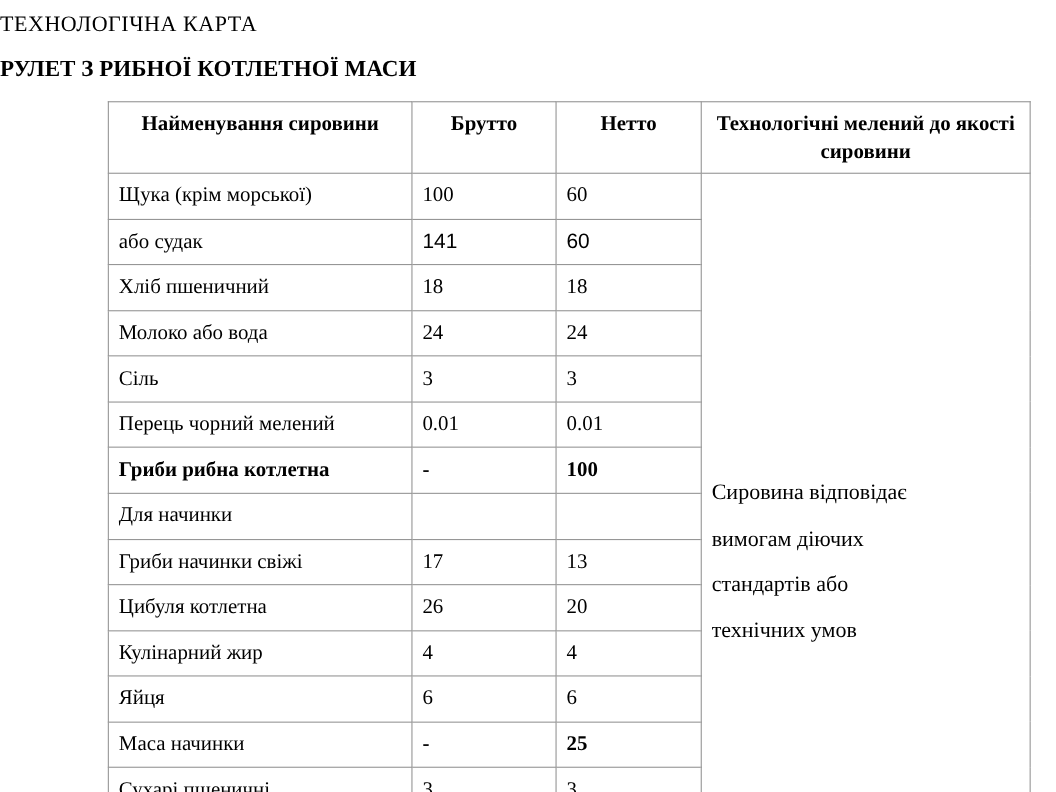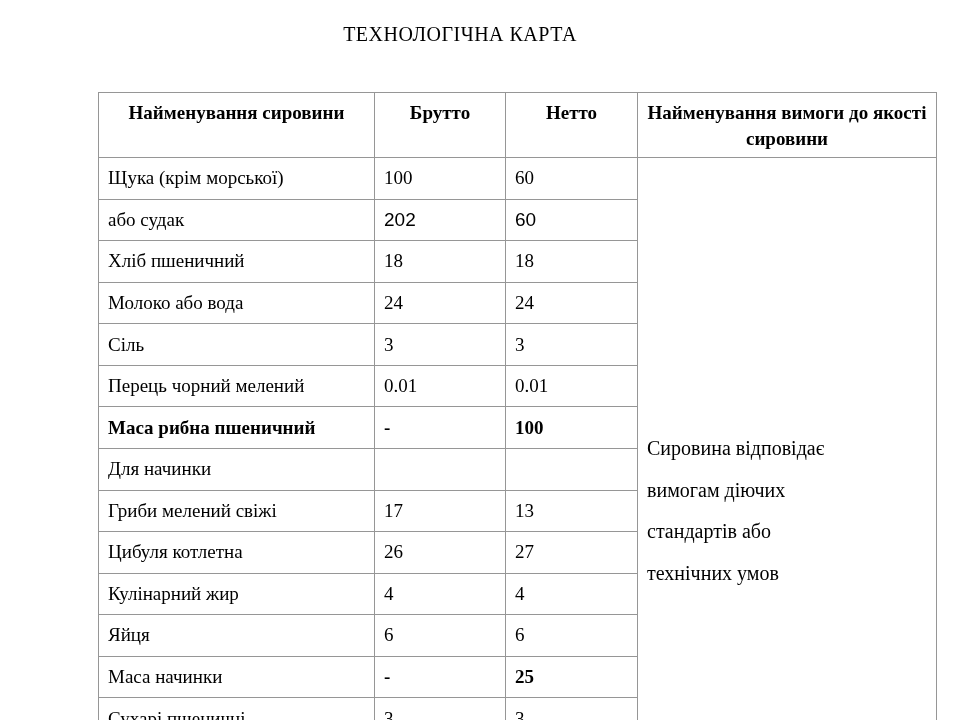--- a/index.html
+++ b/index.html
@@ -11,23 +11,22 @@
     height: 720px;
     overflow: hidden;
     background: #ffffff;
     color: #000000;
     font-family: "Liberation Serif", "DejaVu Serif", serif;
     position: relative;
   }
   .heading {
     position: absolute;
     left: 0;
-    top: 12px;
+    top: 0;
     width: 920px;
-    text-align: center;
   }
   .doc-title {
     margin-top: 11px;
     font-size: 20px;
     font-weight: normal;
     letter-spacing: 0.5px;
   }
   .doc-subtitle {
     margin-top: 16px;
     font-size: 21px;
@@ -82,53 +81,54 @@
     align-items: center;
     font-size: 20px;
     white-space: nowrap;
   }
 </style>
 </head>
 <body>
 
 <div class="heading">
   <div class="doc-title">ТЕХНОЛОГІЧНА КАРТА</div>
+  <div class="doc-subtitle">РУЛЕТ З РИБНОЇ КОТЛЕТНОЇ МАСИ</div>
 </div>
 
 <table class="tech-table">
   <colgroup>
     <col style="width:276px">
     <col style="width:131px">
     <col style="width:132px">
     <col style="width:299px">
   </colgroup>
   <thead>
     <tr>
       <th>Найменування сировини</th>
       <th>Брутто</th>
       <th>Нетто</th>
-      <th>Найменування вимоги до якості сировини</th>
+      <th>Технологічні мелений до якості сировини</th>
     </tr>
   </thead>
   <tbody>
     <tr>
       <td>Щука (крім морської)</td>
       <td>100</td>
       <td>60</td>
       <td class="req-cell" rowspan="14">
         <div class="req-pad"></div>
         <div class="req-line">Сировина відповідає</div>
         <div class="req-line">вимогам діючих</div>
         <div class="req-line">стандартів або</div>
         <div class="req-line">технічних умов</div>
       </td>
     </tr>
     <tr>
       <td>або судак</td>
-      <td class="sans">202</td>
+      <td class="sans">141</td>
       <td class="sans">60</td>
     </tr>
     <tr>
       <td>Хліб пшеничний</td>
       <td>18</td>
       <td>18</td>
     </tr>
     <tr>
       <td>Молоко або вода</td>
       <td>24</td>
@@ -138,38 +138,38 @@
       <td>Сіль</td>
       <td>3</td>
       <td>3</td>
     </tr>
     <tr>
       <td>Перець чорний мелений</td>
       <td>0.01</td>
       <td>0.01</td>
     </tr>
     <tr>
-      <td class="bold">Маса рибна пшеничний</td>
+      <td class="bold">Гриби рибна котлетна</td>
       <td class="bold">-</td>
       <td class="bold">100</td>
     </tr>
     <tr>
       <td>Для начинки</td>
       <td></td>
       <td></td>
     </tr>
     <tr>
-      <td>Гриби мелений свіжі</td>
+      <td>Гриби начинки свіжі</td>
       <td>17</td>
       <td>13</td>
     </tr>
     <tr>
       <td>Цибуля котлетна</td>
       <td>26</td>
-      <td>27</td>
+      <td>20</td>
     </tr>
     <tr>
       <td>Кулінарний жир</td>
       <td>4</td>
       <td>4</td>
     </tr>
     <tr>
       <td>Яйця</td>
       <td>6</td>
       <td>6</td>

